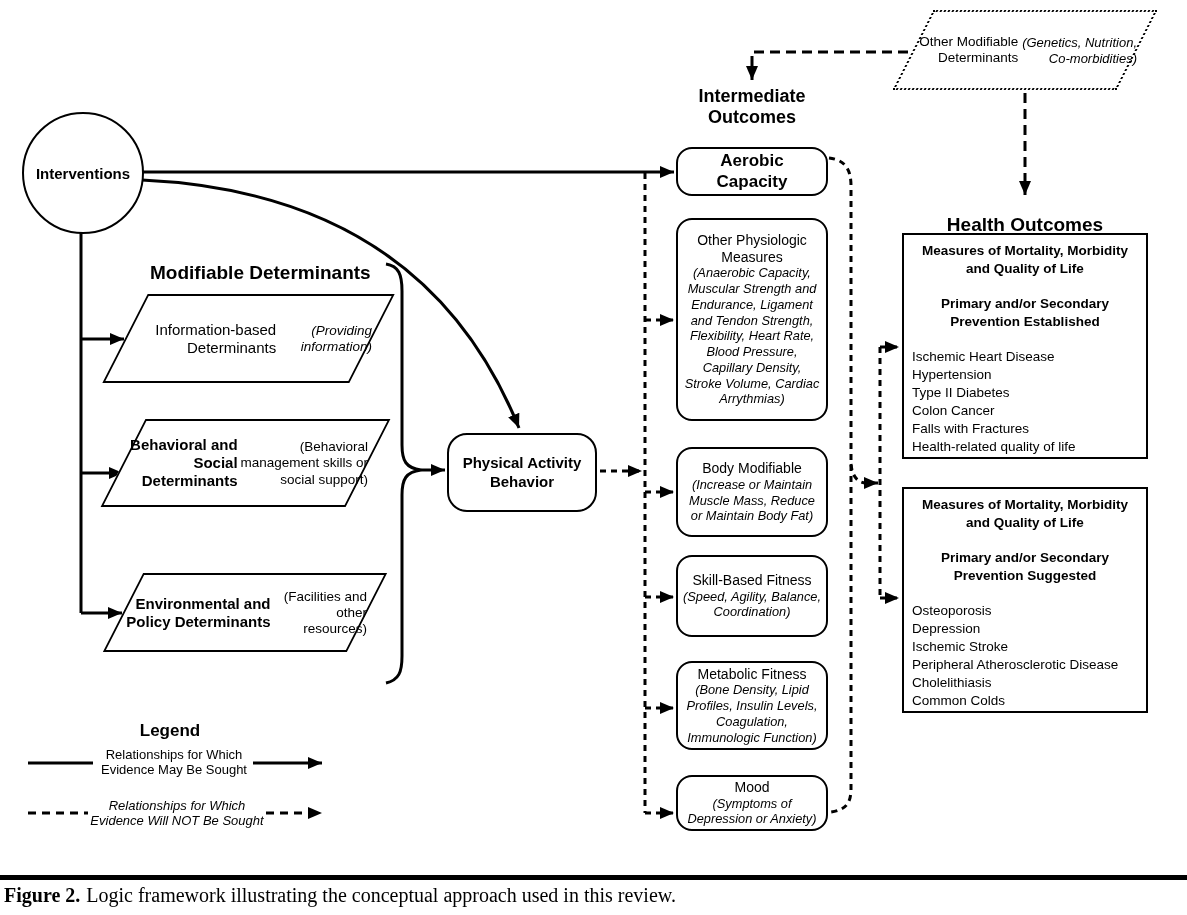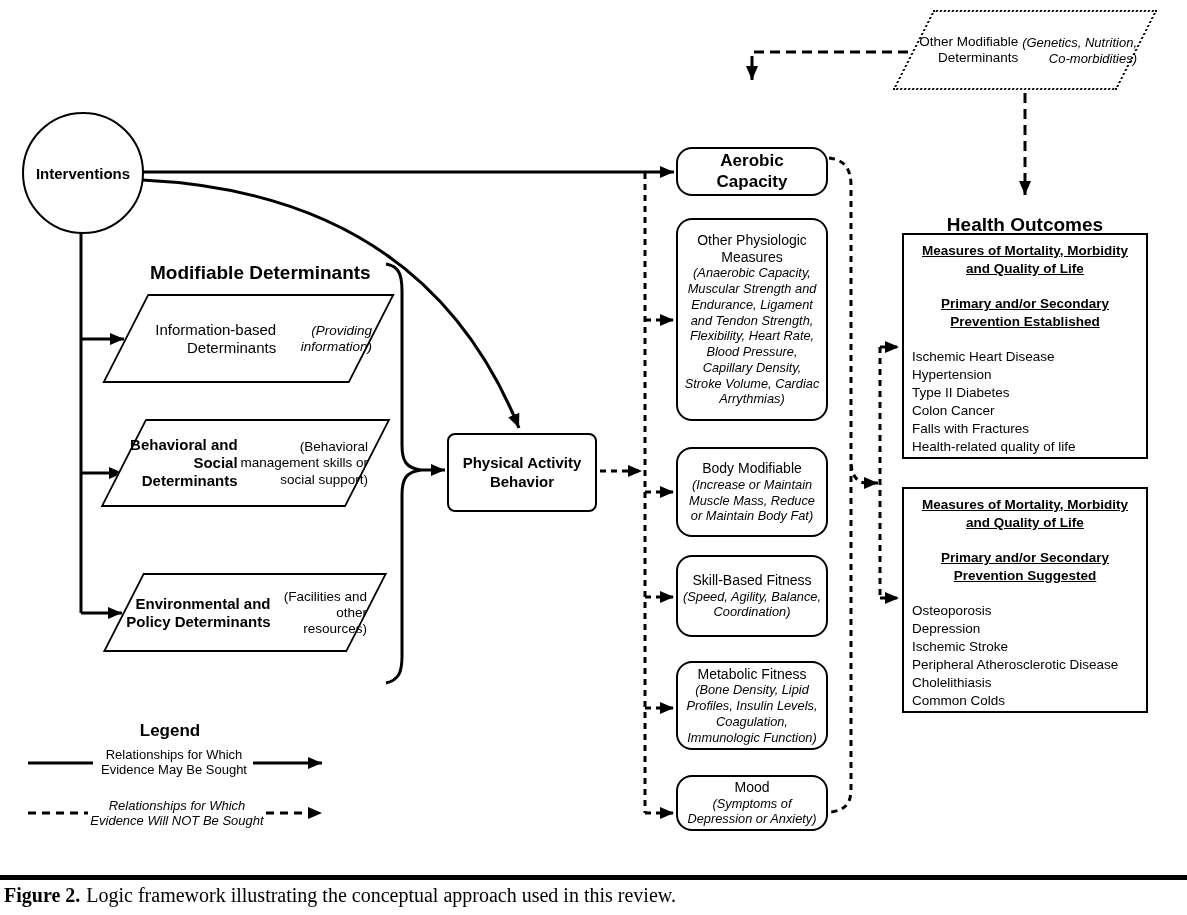--- a/index.html
+++ b/index.html
@@ -25,35 +25,35 @@
                background:#fff;transform:skewX(-27deg);box-sizing:border-box;}
   .pgram-shape.dotted{border:2px dotted #000;}
   .pgram-label{position:absolute;left:0;top:0;width:100%;height:100%;display:flex;flex-direction:row;
                justify-content:center;align-items:center;text-align:right;}
   .pg-title{font-size:15px;max-width:212px;line-height:1.2;}
   .pg-title.bold{font-weight:bold;}
   .pg-sub{font-size:13.5px;max-width:234px;line-height:1.2;margin-top:1px;}
   .italic{font-style:italic;}
 
   
-  .rounded{border:2.5px solid #000;border-radius:8px;background:#fff;display:flex;flex-direction:column;
+  .rounded{border:2.5px solid #000;border-radius:20px;background:#fff;display:flex;flex-direction:column;
            justify-content:center;align-items:center;text-align:center;box-sizing:border-box;}
   .pab{left:447px;top:433px;width:150px;height:79px;font-weight:bold;font-size:15px;line-height:1.25;padding:0 12px;}
 
   .io-box{position:absolute;left:676px;width:152px;border:2px solid #000;border-radius:16px;background:#fff;
           display:flex;flex-direction:column;justify-content:center;align-items:center;text-align:center;
           box-sizing:border-box;padding:3px 5px;z-index:2;}
   .io-t{font-size:14px;line-height:1.2;max-width:138px;}
   .io-t.bold{font-weight:bold;font-size:17px;}
   .io-s{font-size:12.8px;line-height:1.23;font-style:italic;max-width:140px;}
 
   
   .ho-box{position:absolute;left:902px;width:246px;height:226px;border:2px solid #000;background:#fff;
           box-sizing:border-box;padding:7px 6px;font-size:13.5px;line-height:1.33;z-index:2;}
-  .ho-header{font-weight:bold;text-align:center;text-decoration:underline;}
+  .ho-header{font-weight:bold;text-align:center;}
   .ho-gap{height:17px;}
   .ho-list{text-align:left;padding-left:2px;}
 
   
   .lg-title{left:100px;top:721px;width:140px;text-align:center;font-weight:bold;font-size:17px;}
   .lg-text{position:absolute;text-align:center;font-size:13px;line-height:1.18;z-index:2;background:#fff;}
   .lg-text.row1{left:95px;top:747px;width:158px;}
   .lg-text.row2{left:88px;top:798px;width:178px;font-style:italic;}
 
   
@@ -139,20 +139,21 @@
     <div class="pgram-label">
       <div class="pg-title bold">Environmental and Policy Determinants</div>
       <div class="pg-sub">(Facilities and other resources)</div>
     </div>
   </div>
 
   <div class="abs rounded pab node">
     <span>Physical Activity Behavior</span>
   </div>
 
+  <div class="abs io-title col-title">Intermediate Outcomes</div>
 
   <div class="io-box" style="top:147px;height:49px">
     <div class="io-t bold">Aerobic Capacity</div>
   </div>
 
   <div class="io-box" style="top:218px;height:203px">
     <div class="io-t">Other Physiologic Measures</div>
     <div class="io-s">(Anaerobic Capacity, Muscular Strength and Endurance, Ligament and Tendon Strength, Flexibility, Heart Rate, Blood Pressure, Capillary Density, Stroke Volume, Cardiac Arrythmias)</div>
   </div>
 

